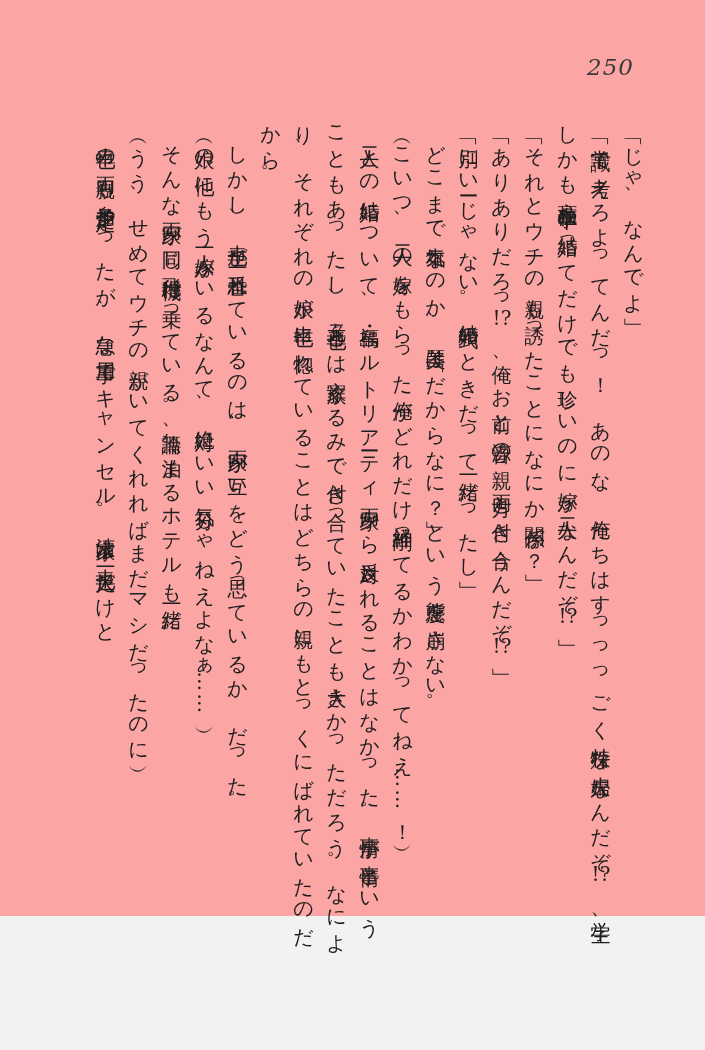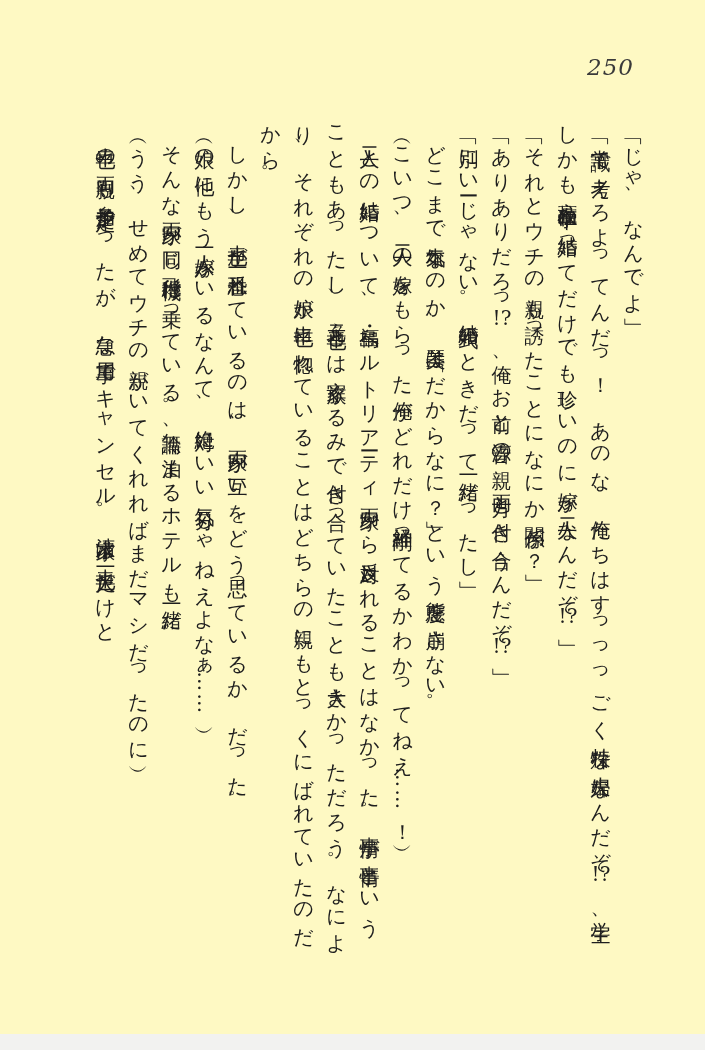--- a/index.html
+++ b/index.html
@@ -8,22 +8,22 @@
   }
   body {
     width: 705px;
     height: 1050px;
     background: #f2f2f0;
     overflow: hidden;
   }
   .page {
     position: relative;
     width: 705px;
-    height: 1034px;
-    background: #fef9c3;
+    height: 916px;
+    background: #fca5a5;
     font-family: "DejaVu Serif", "Liberation Serif", serif;
   }
   .page-number {
     position: absolute;
     top: 54px;
     left: 587px;
     font-size: 23px;
     font-style: italic;
     color: #3a3a3a;
     letter-spacing: 1px;

